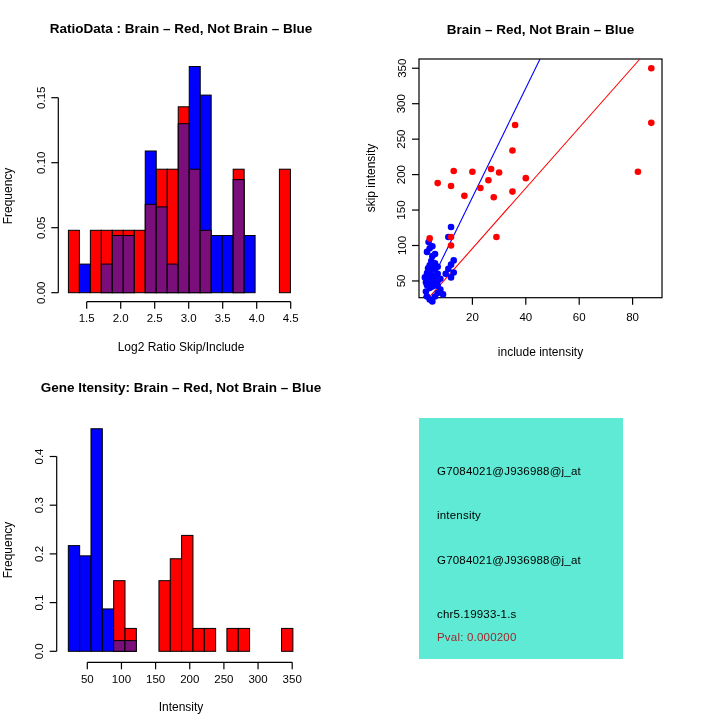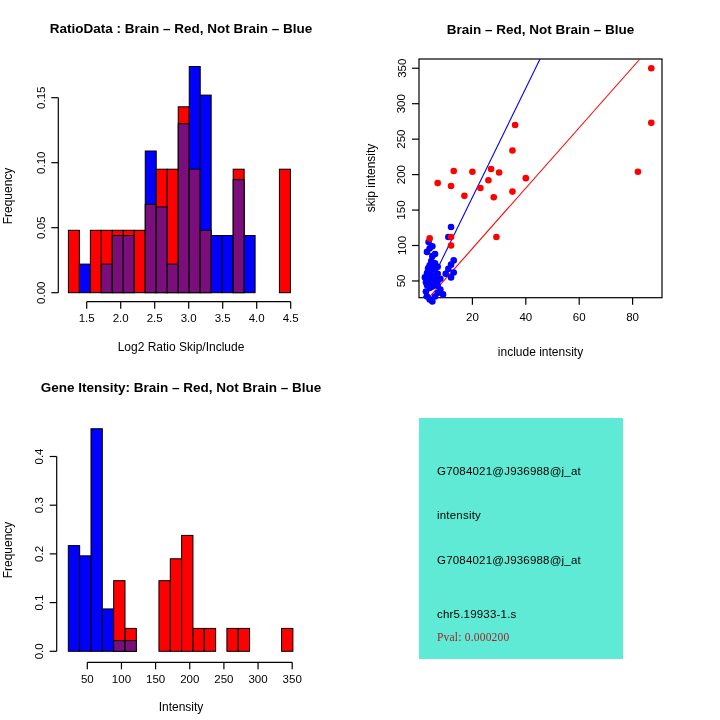--- a/index.html
+++ b/index.html
@@ -4,21 +4,21 @@
 <style>
   html,body{margin:0;padding:0;background:#fff;}
   .canvas{position:relative;width:720px;height:720px;background:#ffffff;overflow:hidden;
           font-family:"Liberation Sans",sans-serif;}
   svg{position:absolute;overflow:visible;}
   svg text{font-family:"Liberation Sans",sans-serif;fill:#000;}
   .info-panel{position:absolute;left:360px;top:360px;width:360px;height:360px;}
   .pink-box{position:absolute;left:59px;top:58px;width:204px;height:241px;background:#5eead4;}
   .info-line{position:absolute;left:18px;font-size:11.5px;color:#000;white-space:nowrap;
              letter-spacing:0.2px;}
-  .info-line.pval{color:#a1282e;font-family:Liberation Serif, serif;}
+  .info-line.pval{color:#a1282e;}
 </style>
 </head>
 <body>
 
 <div class="canvas">
 
   <svg id="ratio-hist" style="left:0;top:0" width="360" height="360" viewBox="0 0 360 360">
       <text x="181" y="33" font-size="13.5" font-weight="bold" text-anchor="middle">RatioData : Brain – Red, Not Brain – Blue</text>
       <text x="181" y="351" font-size="12" font-weight="normal" text-anchor="middle">Log2 Ratio Skip/Include</text>
       <text x="12" y="196" font-size="12" font-weight="normal" text-anchor="middle" transform="rotate(-90 12 196)">Frequency</text>

